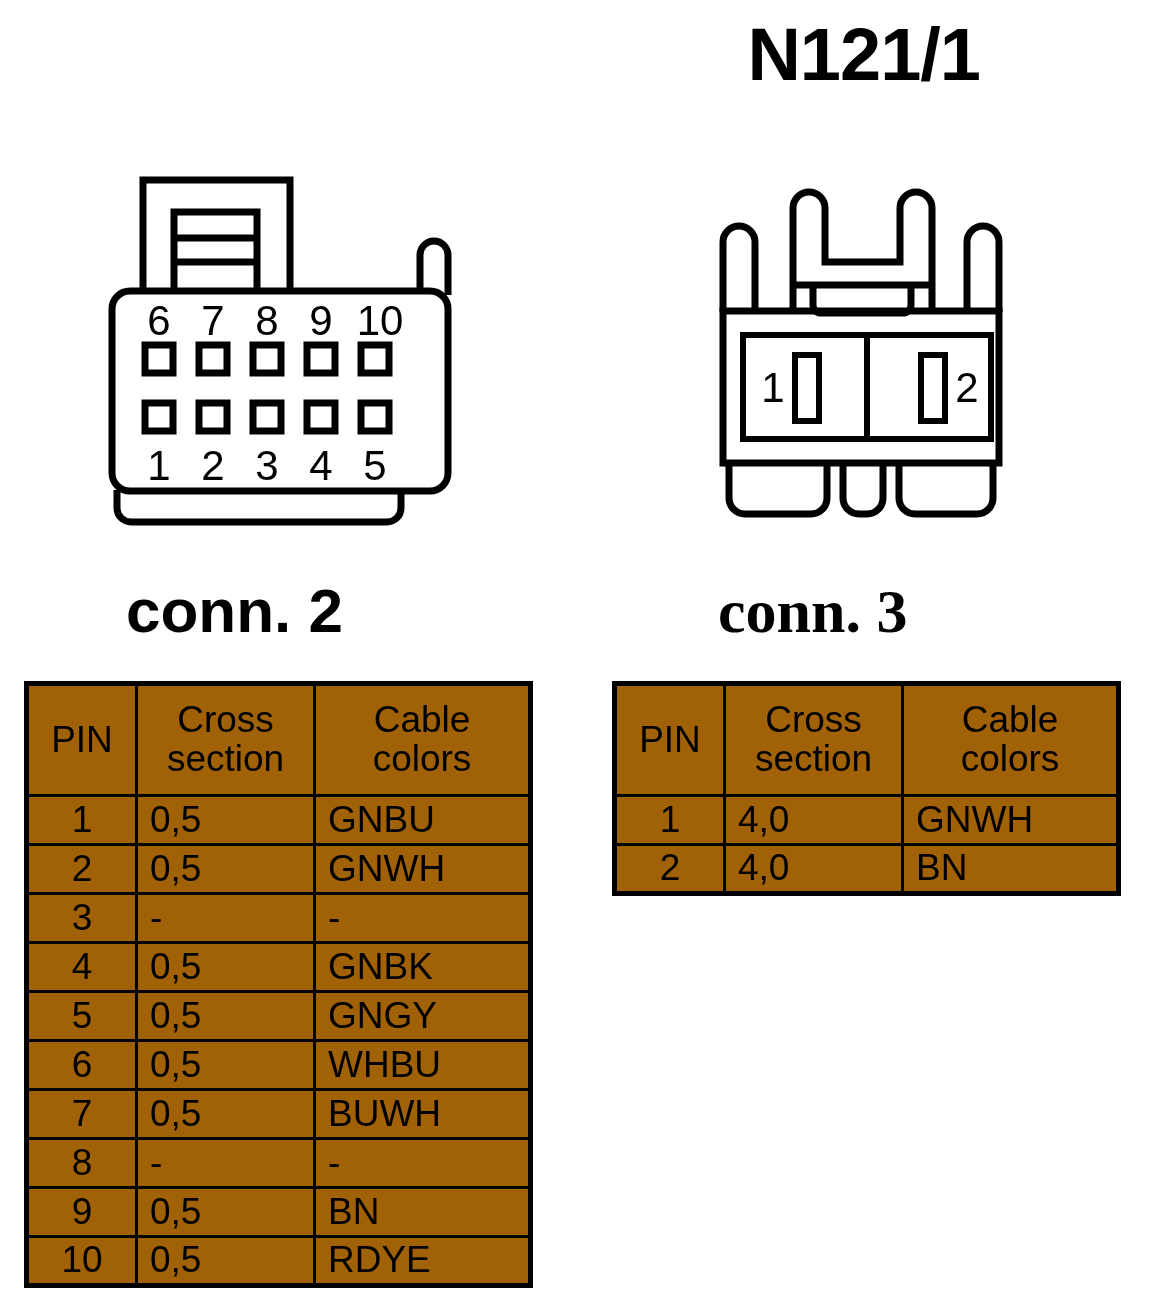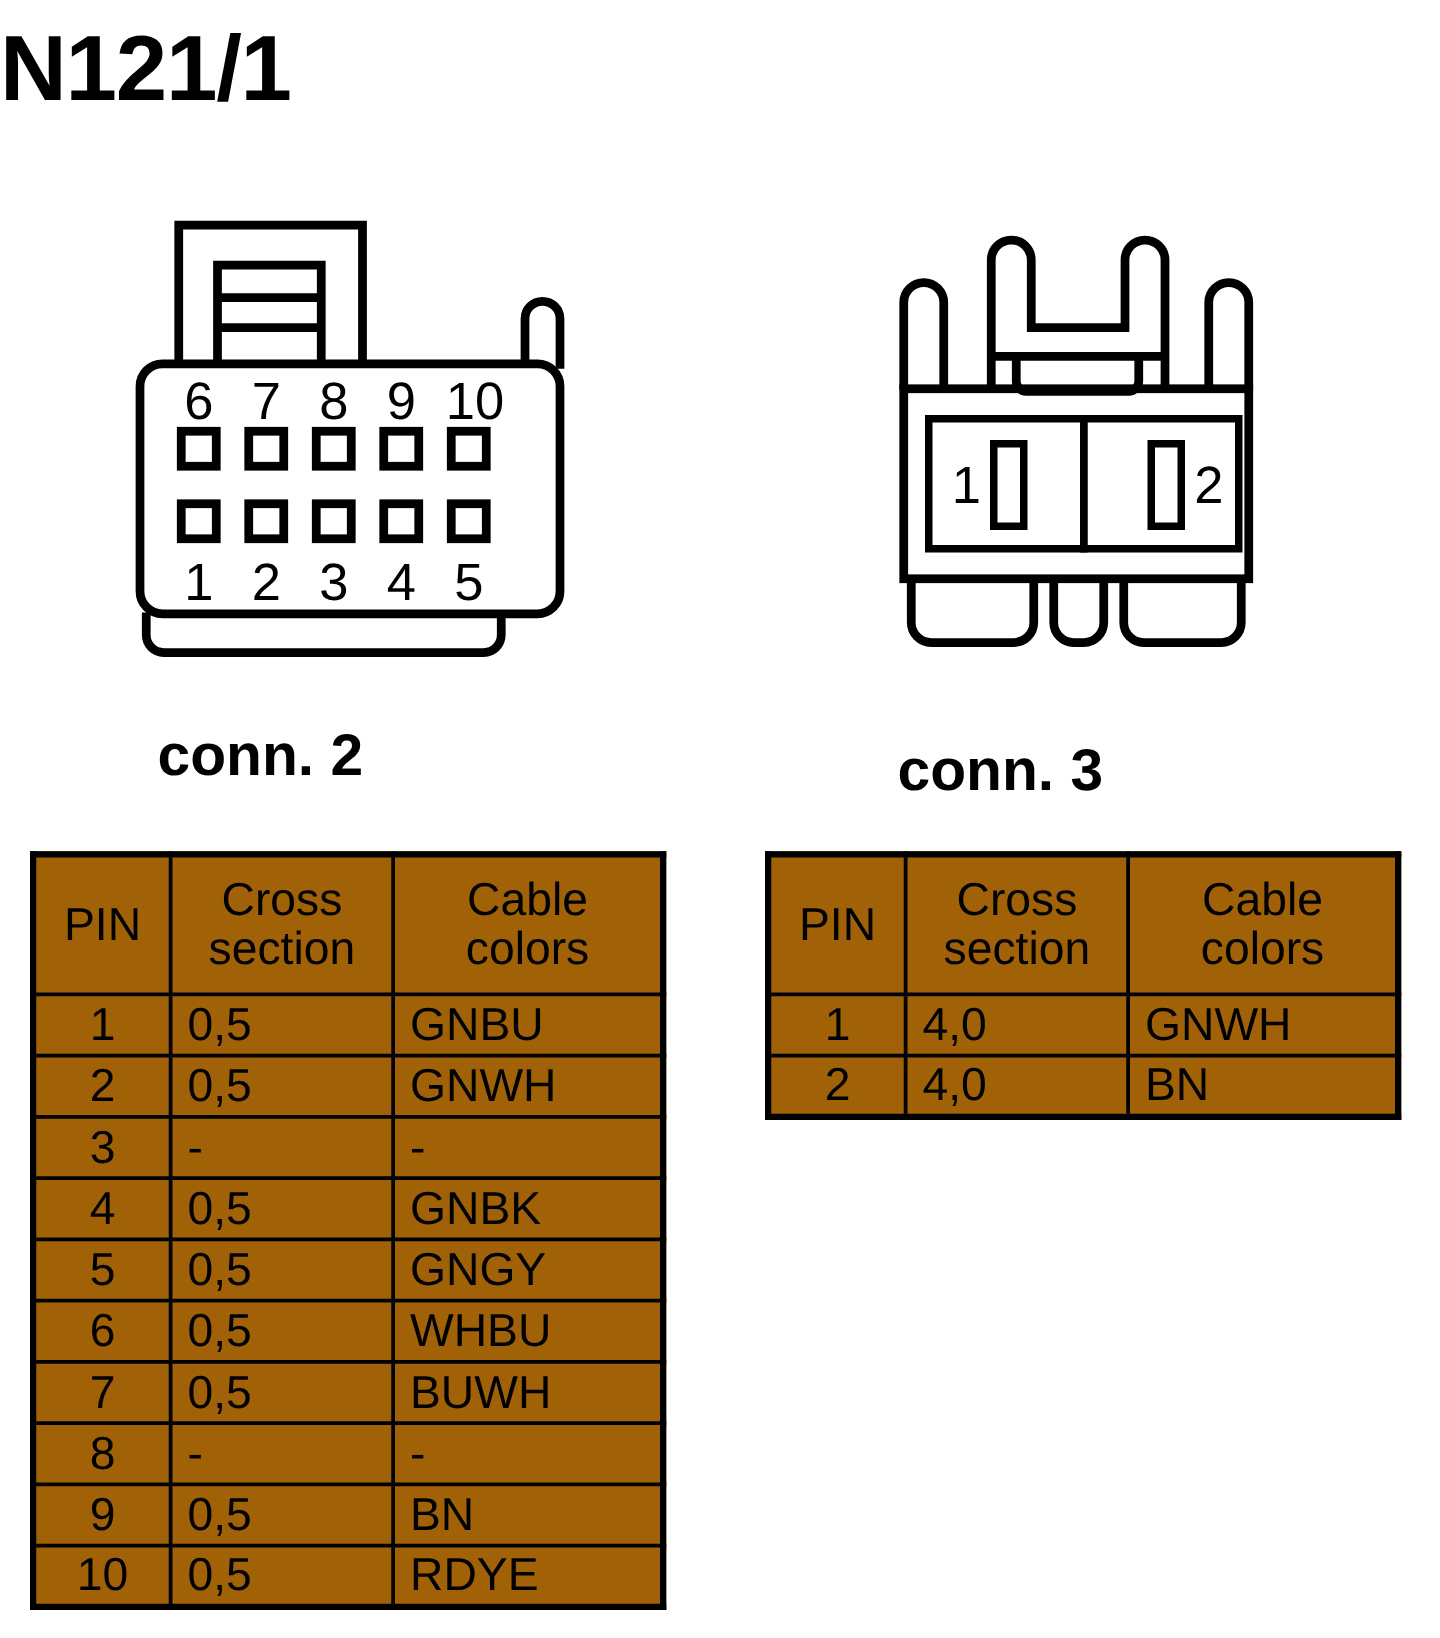--- a/index.html
+++ b/index.html
@@ -14,46 +14,46 @@
     font-family: "Liberation Sans", sans-serif;
     color: #000000;
     overflow: hidden;
   }
 
   #page-title {
     position: absolute;
     top: 18px;
     left: 0;
     width: 980px;
-    text-align: left;
+    text-align: right;
     font-size: 74px;
     font-weight: bold;
     letter-spacing: -1px;
     line-height: 1;
   }
 
   
   .connector-figure {
     position: absolute;
   }
   #connector-2-figure { left: 95px;  top: 160px; width: 380px; height: 370px; }
   #connector-3-figure { left: 695px; top: 180px; width: 360px; height: 350px; }
 
   .connector-figure svg { display: block; }
 
   
   .conn-heading {
     position: absolute;
-    font-size: 47px;
+    font-size: 62px;
     font-weight: bold;
     line-height: 1;
     white-space: nowrap;
   }
   #conn-2-heading { left: 126px; top: 580px; }
-  #conn-3-heading { left: 718px; top: 592px; }
+  #conn-3-heading { left: 718px; top: 580px; font-family: Liberation Serif, serif; }
 
   
   .pin-table {
     position: absolute;
     border-collapse: collapse;
     table-layout: fixed;
     border: 5px solid #000;
     background: #a16207;
   }
   #conn-2-table { left: 24px;  top: 681px; width: 504px; }

